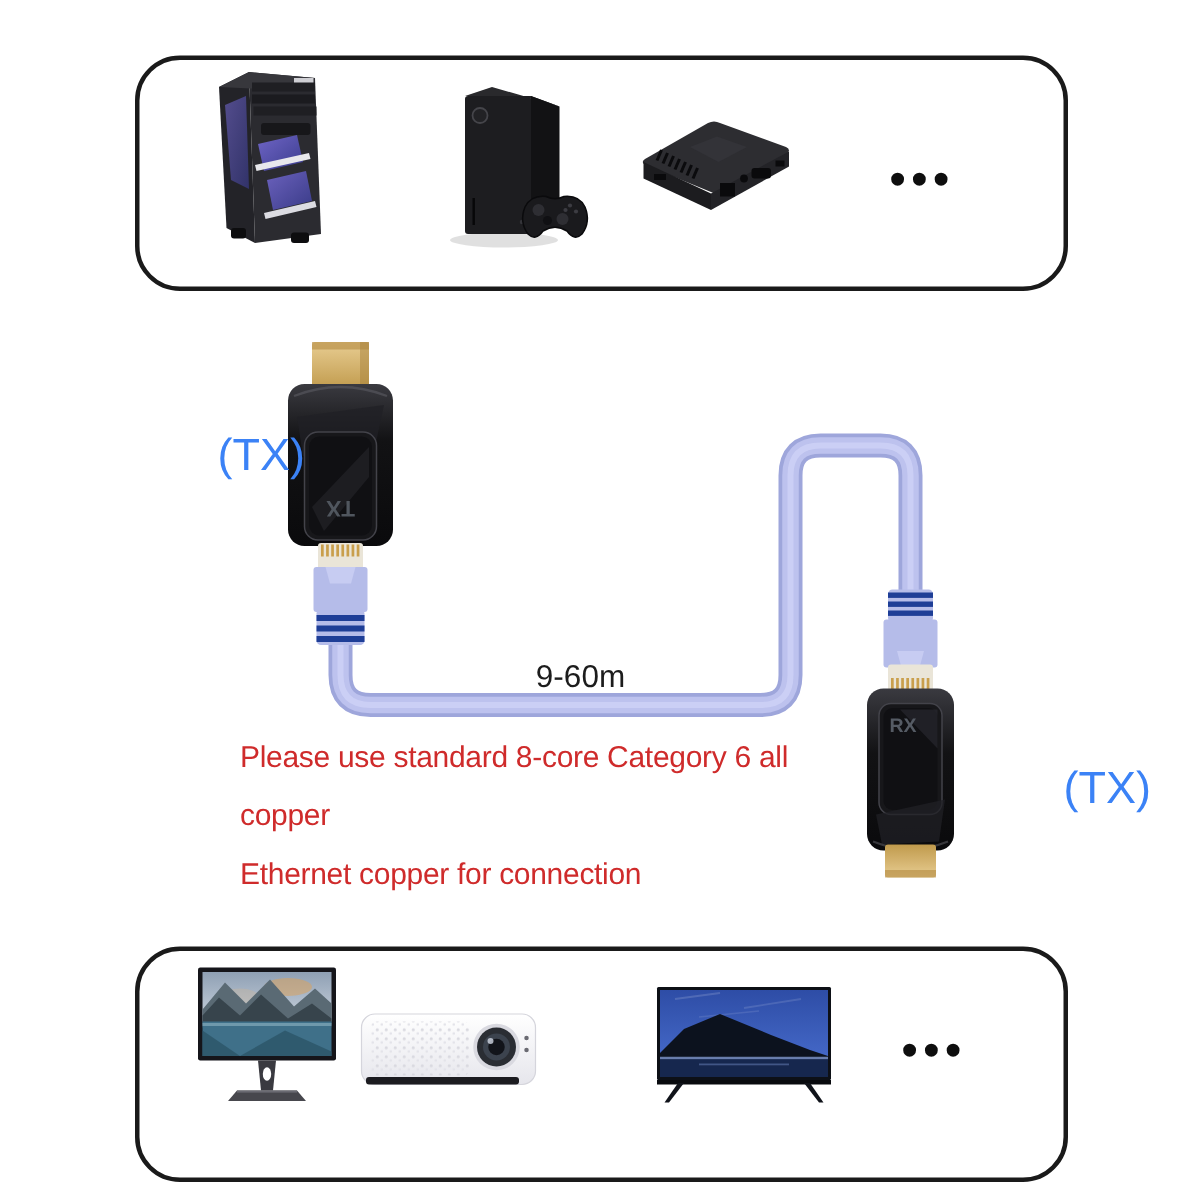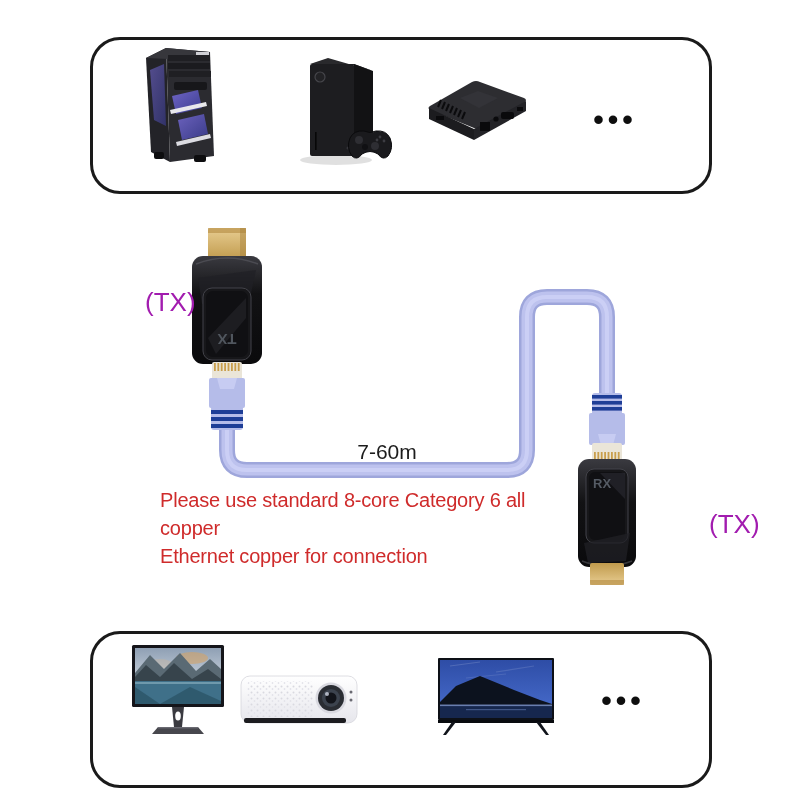--- a/index.html
+++ b/index.html
@@ -13,27 +13,27 @@
   }
   .panel.top{top:37px;}
   .panel.bottom{top:631px;}
   .dev{position:absolute;}
   .dots{
     position:absolute;width:60px;text-align:center;
     font-size:30px;font-weight:bold;letter-spacing:4px;color:#0e0e0e;line-height:30px;
   }
   .dots.top{left:585px;top:105px;}
   .dots.bottom{left:593px;top:686px;}
-  .label{position:absolute;font-size:26px;color:#a21caf;}
+  .label{position:absolute;font-size:30px;color:#3b82f6;}
   .label.tx-left{left:145px;top:287px;}
   .label.tx-right{left:709px;top:509px;}
   .label.cable-length{left:340px;top:440px;width:94px;text-align:center;font-size:21px;color:#1c1c1c;}
   .warning{
     position:absolute;left:160px;top:486px;width:420px;
-    font-size:20px;line-height:28px;color:#cf2b2b;letter-spacing:-0.2px;
+    font-size:20px;line-height:39px;color:#cf2b2b;letter-spacing:-0.2px;
   }
   svg{display:block;}
   .layer{position:absolute;left:0;top:0;pointer-events:none;}
 </style>
 </head>
 <body>
 
 <div class="canvas">
 
   <div class="panel top"></div>
@@ -194,21 +194,21 @@
     <polygon points="8,152 54,142 50,170 12,172" fill="#202025" opacity="0.75"></polygon>
     <path d="M6,170 Q31,180 56,170" stroke="#55555c" stroke-width="1.5" fill="none" opacity="0.6"></path>
     <g>
       <rect x="14" y="172" width="34" height="22" rx="2" fill="url(#goldR)"></rect>
       <rect x="14" y="189" width="34" height="5" fill="#b3893f" opacity="0.6"></rect>
     </g>
   </svg>
 
   <div class="label tx-left">(TX)</div>
   <div class="label tx-right">(TX)</div>
-  <div class="label cable-length">7-60m</div>
+  <div class="label cable-length">9-60m</div>
   <div class="warning">
     <div>Please use standard 8-core Category 6 all copper</div>
     <div>Ethernet copper for connection</div>
   </div>
 
   <div class="panel bottom"></div>
 
   <svg class="dev" style="left:130px;top:643px" width="98" height="95" viewBox="0 0 98 95">
     <defs>
       <linearGradient id="msky" x1="0" y1="0" x2="0" y2="1">

